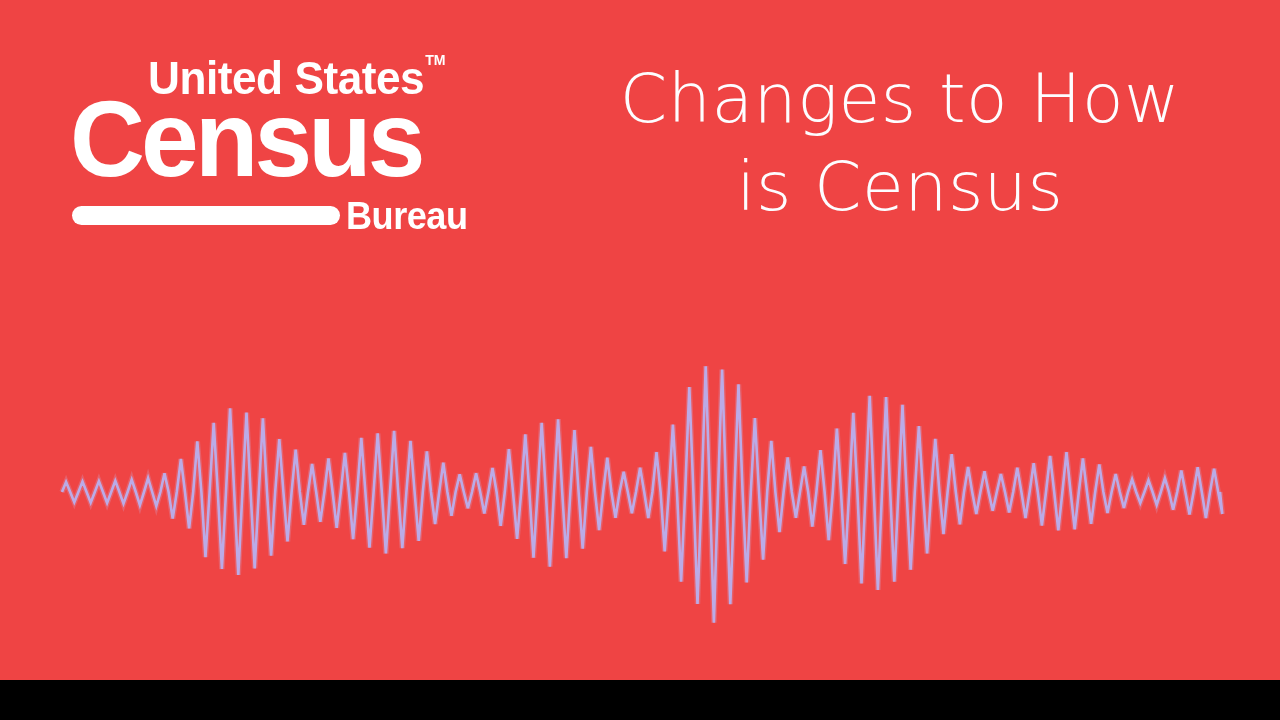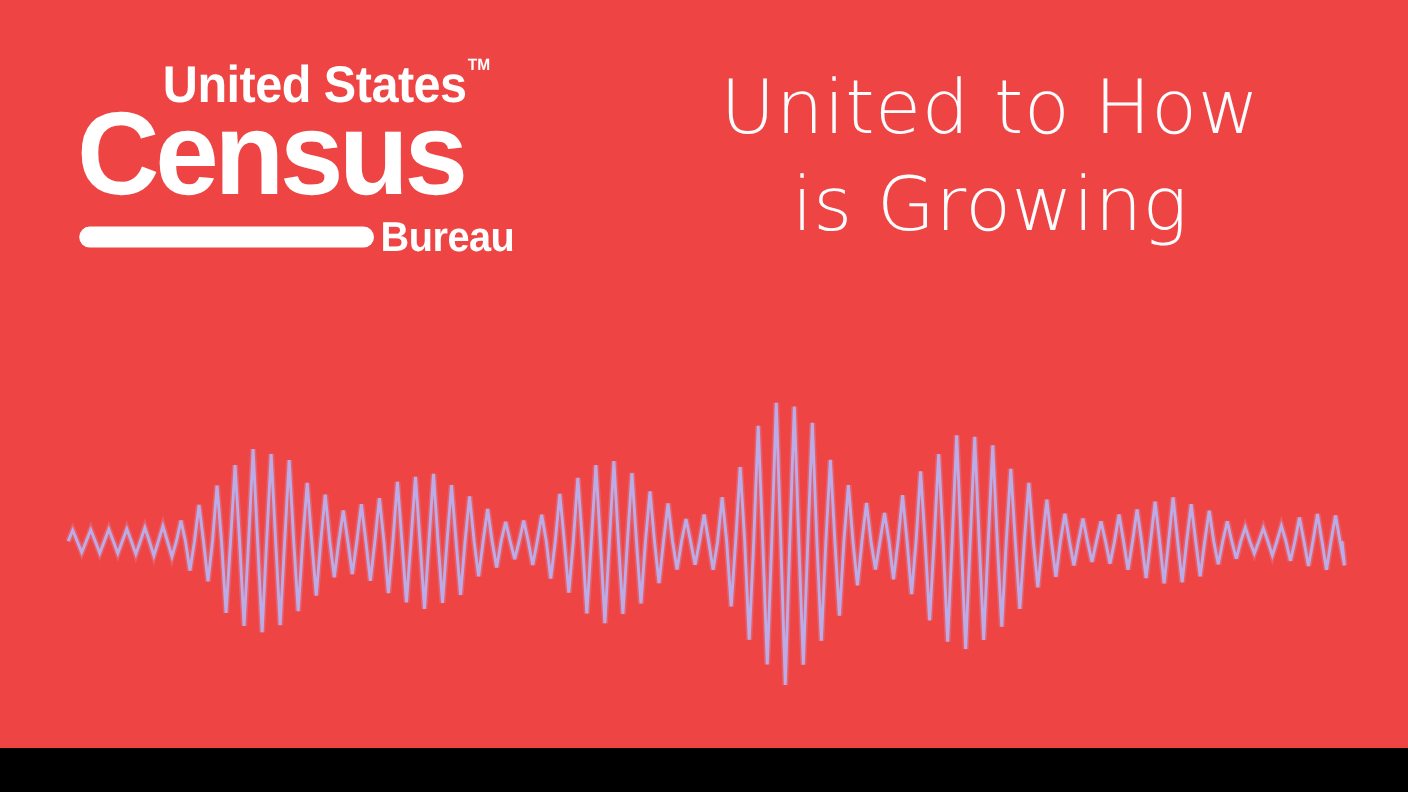--- a/index.html
+++ b/index.html
@@ -151,17 +151,17 @@
   <div id="logo">
     <div id="logo-united-states">
       <span>United States</span><span id="logo-tm">TM</span>
     </div>
     <div id="logo-census">Census</div>
     <div id="logo-bar"></div>
     <div id="logo-bureau">Bureau</div>
   </div>
 
   <div id="title-block">
-    <div class="title-line">United to How</div>
-    <div class="title-line">is Growing</div>
+    <div class="title-line">Changes to How</div>
+    <div class="title-line">is Census</div>
   </div>
 
 </div>
 
 </body></html>

